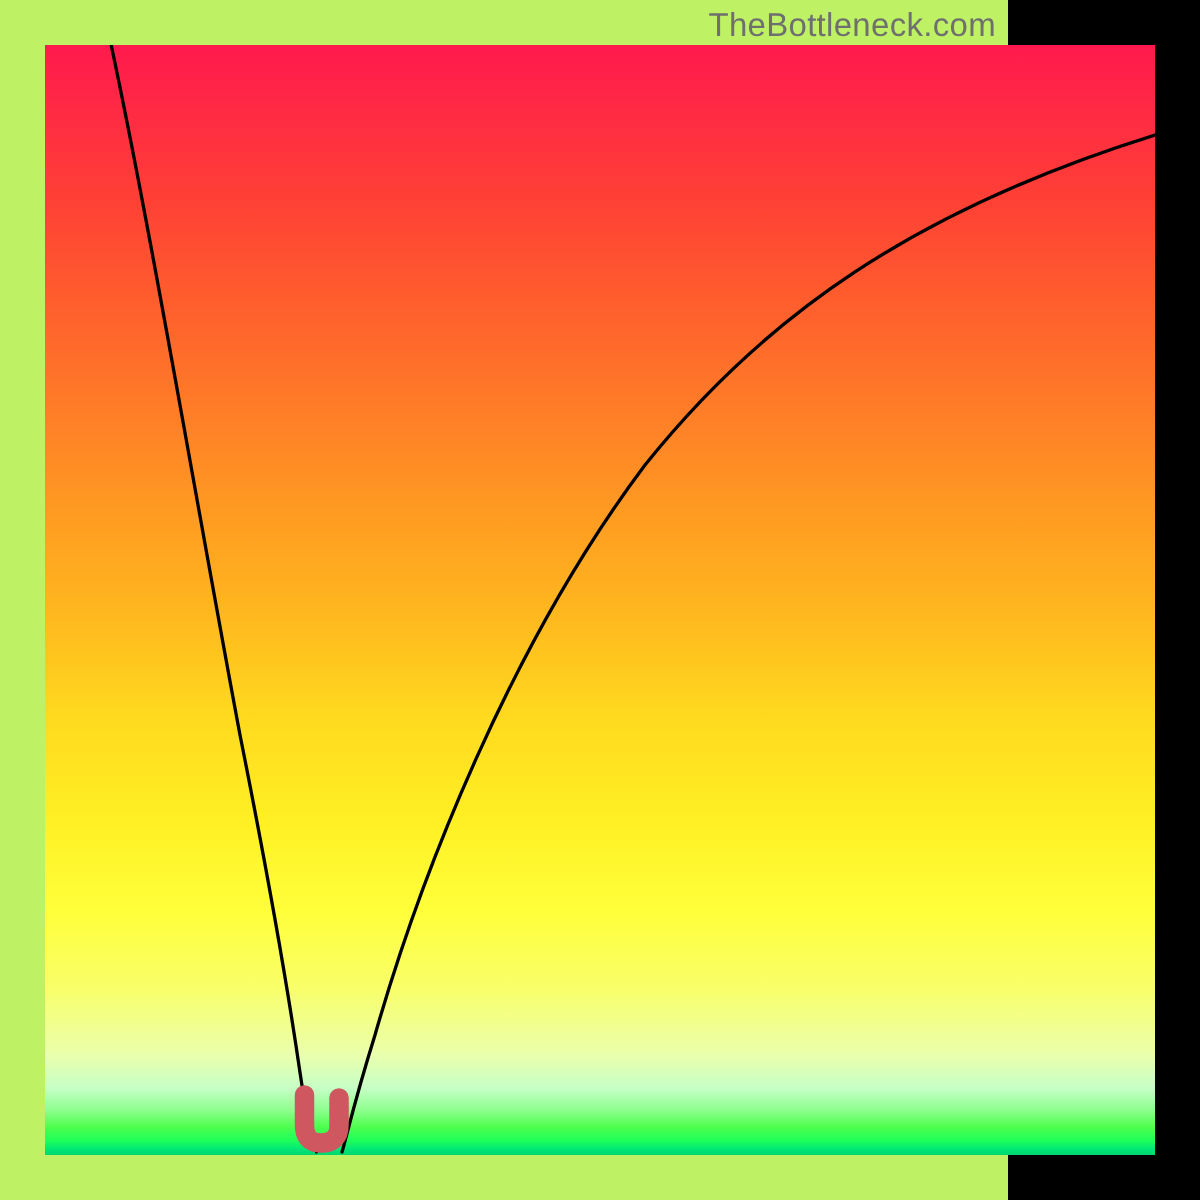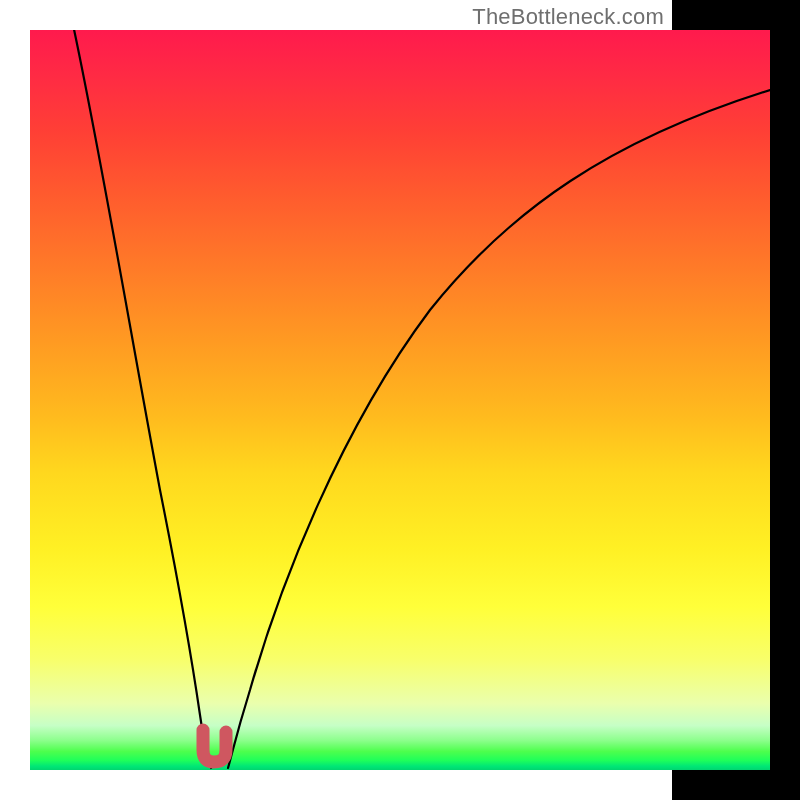--- a/index.html
+++ b/index.html
@@ -10,21 +10,21 @@
     overflow: hidden;
     background: #000;
     font-family: Arial, Helvetica, sans-serif;
   }
   .frame {
     position: absolute;
     left: 0;
     top: 0;
     width: 672px;
     height: 800px;
-    background: #ffffff;
+    background: #bef264;
   }
   .plot-area {
     position: absolute;
     left: 30px;
     top: 30px;
     width: 740px;
     height: 740px;
     
     background: linear-gradient(to bottom,
       #ff1a4d 0%,

